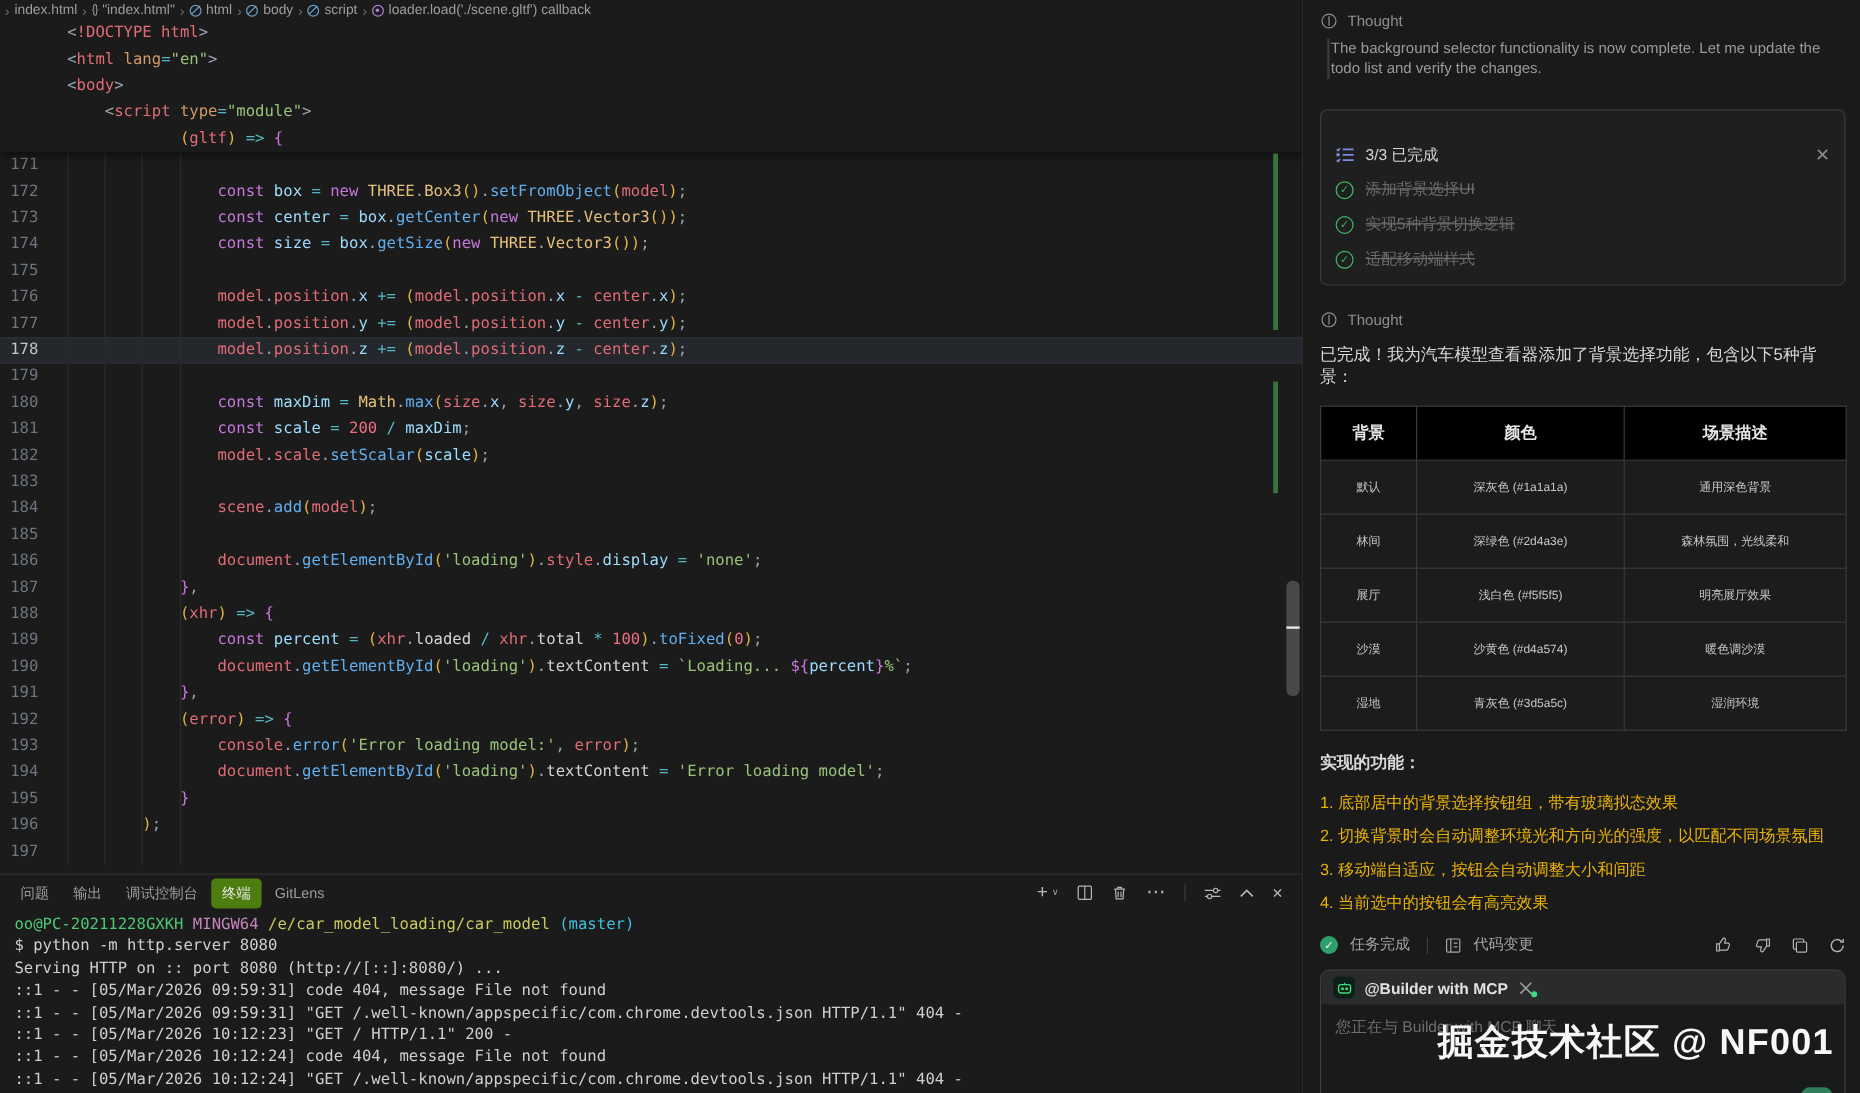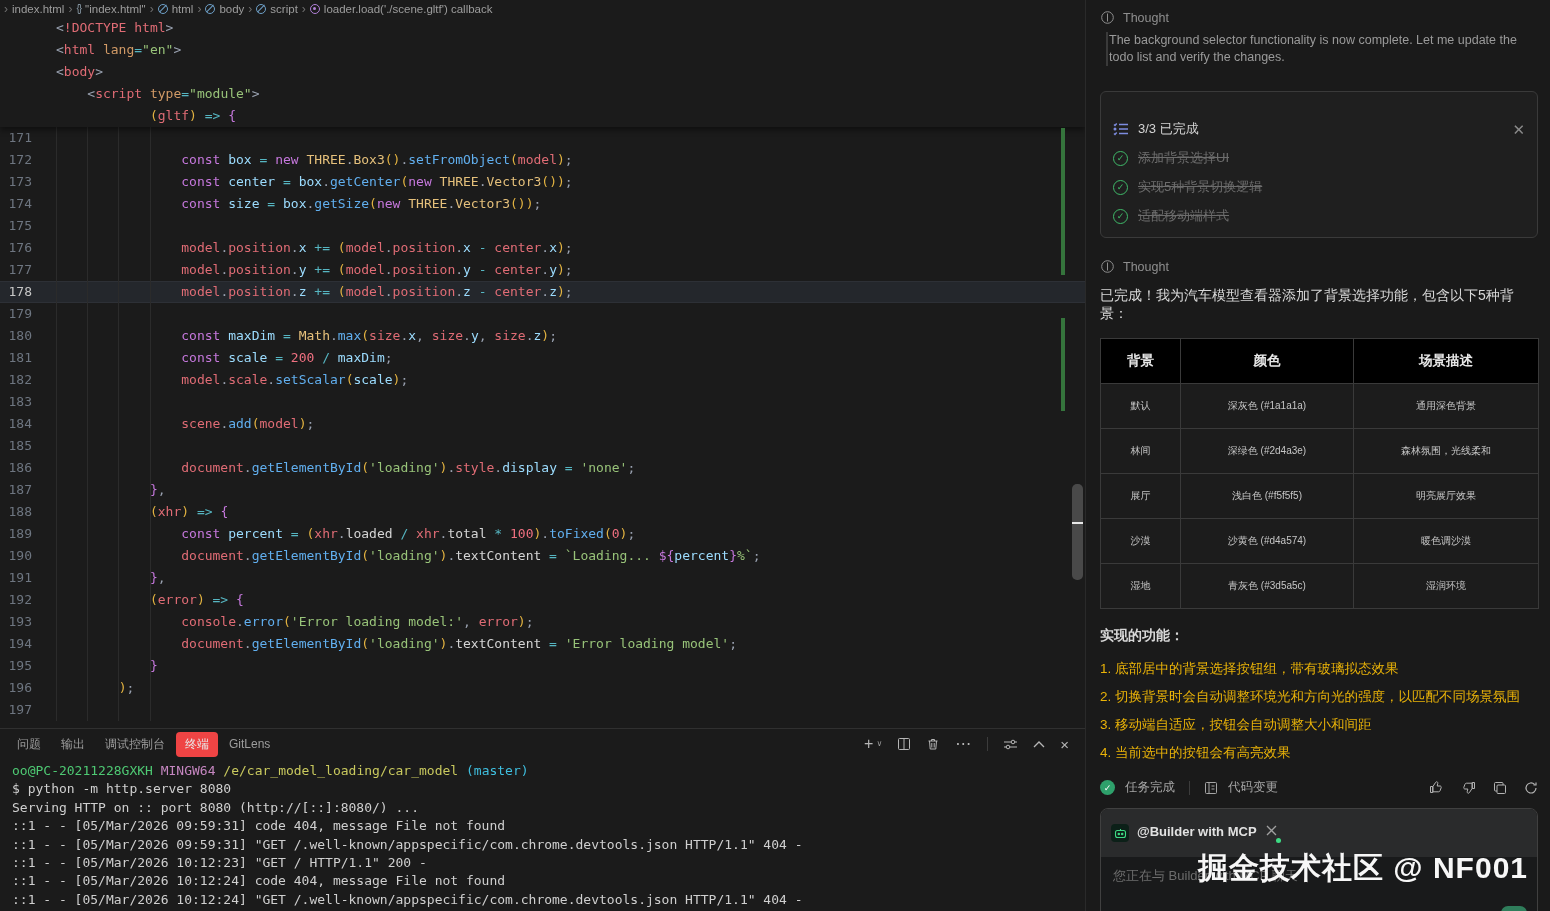--- a/index.html
+++ b/index.html
@@ -36,21 +36,21 @@
 
   
   .ov-green { position:absolute; width:4px; background:#35743c; right:20px; z-index:3; }
   .scroll-thumb { position:absolute; right:2px; width:11px; border-radius:5px; background:rgba(130,130,130,.45); z-index:3; }
   .scroll-mark { position:absolute; right:2px; width:11px; height:2px; background:#e8e8e8; z-index:4; }
 
   
   .panel { height:183px; flex:none; border-top:1px solid #303030; display:flex; flex-direction:column; background:#1b1b1b; }
   .panel-bar { height:30px; flex:none; display:flex; align-items:center; padding:0 10px 0 8px; }
   .ptab { font-size:12px; color:#9d9d9d; padding:4px 9px; border-radius:4px; cursor:pointer; }
-  .ptab.active { background:#ef4444; color:#e8e8e8; }
+  .ptab.active { background:#4d7c0f; color:#e8e8e8; }
   .panel-actions { margin-left:auto; display:flex; align-items:center; gap:15px; color:#b6b6b6; margin-right:6px; }
   .pa { cursor:pointer; display:flex; align-items:center; line-height:1; }
   .pa svg { display:block; }
   .pa-div { width:1px; height:14px; background:#3c3c3c; }
   .term { flex:1; font-family:"DejaVu Sans Mono","Liberation Mono",monospace; font-size:13px; line-height:18.4px; padding:3px 0 0 12px; overflow:hidden; white-space:pre; }
 
   
   .right { flex:1; position:relative; padding:10px 12px 0 14px; background:#1a1a1a; overflow:hidden; }
   .thought-row { display:flex; align-items:center; gap:8px; color:#8f8f8f; font-size:12.5px; }
   .thought-row svg { flex:none; }
@@ -77,21 +77,21 @@
   .feat-list { margin-top:10px; }
   .feat-item { font-size:13.5px; color:#eab308; line-height:28px; white-space:nowrap; }
 
   .status-row { margin-top:12px; display:flex; align-items:center; gap:10px; color:#a5a5a5; font-size:12.5px; }
   .st-check { width:15px; height:15px; flex:none; background:#2ea06b; border-radius:50%; color:#fff; font-size:9px; display:flex; align-items:center; justify-content:center; }
   .st-div { width:1px; height:14px; background:#3c3c3c; margin:0 4px; }
   .st-icons { margin-left:auto; display:flex; gap:17px; color:#b3b3b3; }
   .st-icons .pa { cursor:pointer; }
 
   .chat-card { margin-top:12px; border:1px solid #404040; border-radius:8px; overflow:hidden; height:131px; position:relative; background:#191a1b; }
-  .chat-head { background:#2a2b2c; padding:15px 10px; display:flex; gap:8px; }
+  .chat-head { background:#2a2b2c; padding:5px 10px; display:flex; align-items:center; gap:8px; }
   .bot-ic { width:18px; height:18px; border-radius:4px; background:#0c2018; display:flex; align-items:center; justify-content:center; }
   .chat-agent { font-size:13px; font-weight:bold; color:#e2e2e2; }
   .tools-ic { position:relative; display:flex; }
   .tools-dot { position:absolute; right:-3px; bottom:-1px; width:5px; height:5px; border-radius:50%; background:#3ddc84; }
   .chat-body { padding:10px 12px; font-size:13px; color:#6d6d6d; }
   .chat-foot { position:absolute; left:0; right:0; bottom:6px; display:flex; align-items:center; padding:0 10px; gap:18px; color:#909090; }
   .cf-at { font-size:15px; cursor:pointer; }
   .cf-right { margin-left:auto; display:flex; align-items:center; gap:15px; }
   .model-sel { font-size:12px; color:#9d9d9d; display:flex; align-items:center; gap:4px; cursor:pointer; }
   .chev { font-size:8px; color:#8a8a8a; }

